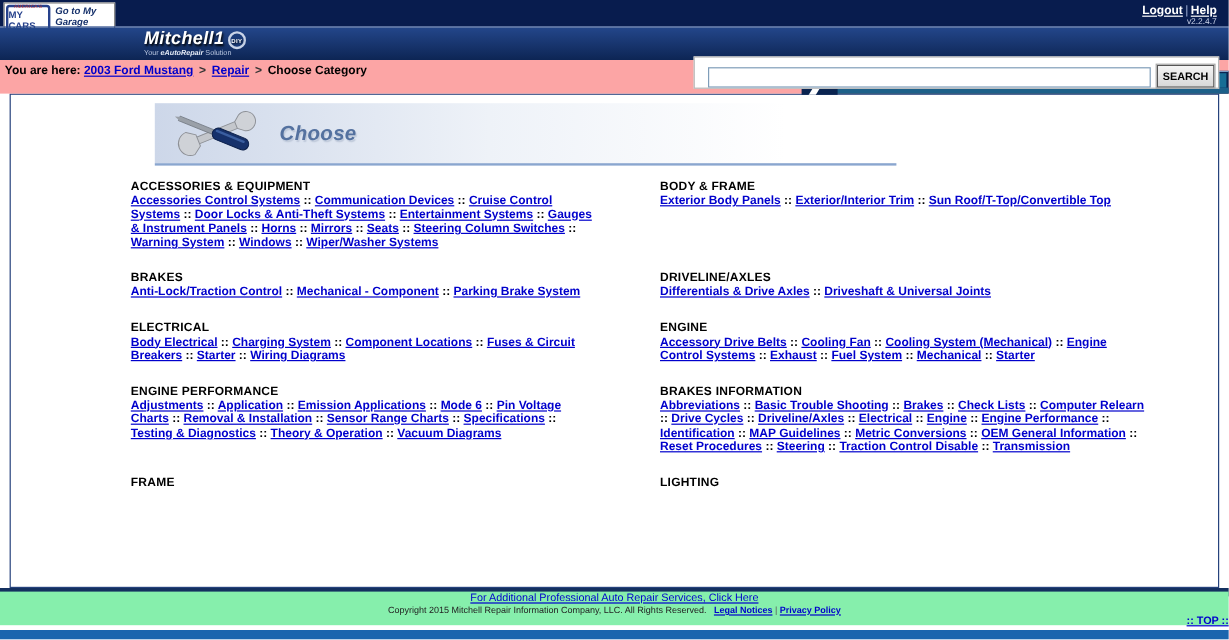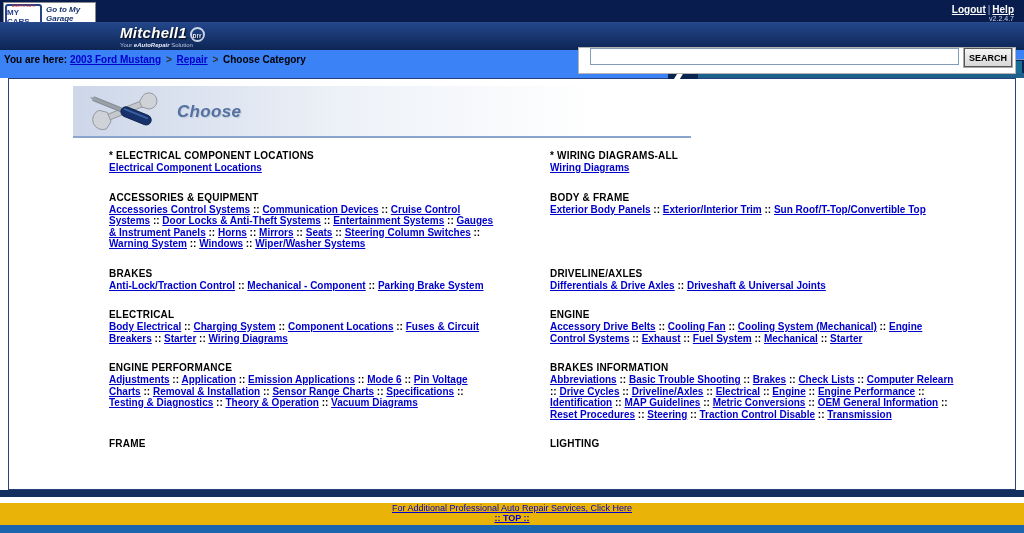--- a/index.html
+++ b/index.html
@@ -43,62 +43,62 @@
   .slash { position:absolute; left:-26px; top:0; width:30px; height:20px; background:#0a2450; overflow:hidden; }
   .slash:before { content:""; position:absolute; left:12px; top:-3px; width:5px; height:28px;
     background:#fff; transform:rotate(32deg); }
   .tabs-row { display:flex; border-top:1px solid #7e9cc4; padding:1px 1px 0 1px; height:14px; }
   .tab { flex:1; margin:0 1px; background:#186d95; color:#fff; font-size:9px; font-weight:bold;
     text-decoration:underline; text-align:center; line-height:13px; white-space:nowrap; }
   .tab.active { background:#0f3f66; }
   .tabstrip { height:5px; background:#1d6089; margin:0 0 0 1px; }
 
   
-  .crumbrow { height:28px; background:#3b82f6; padding:4px 0 0 4px; font-size:10px; color:#000; position:relative; z-index:1; }
+  .crumbrow { height:28px; background:#fca5a5; padding:4px 0 0 4px; font-size:10px; color:#000; position:relative; z-index:1; }
   .crumbrow .lbl { font-weight:bold; }
   .crumbrow a { color:#0000cc; font-weight:bold; text-decoration:underline; }
   .crumbrow .gt { font-weight:bold; color:#333; margin:0 2px; }
   .crumb-cur { font-weight:bold; }
 
   
   .searchpanel { position:absolute; top:47px; right:8px; width:438px; height:27px; z-index:5;
-    background:#fff; border:1px solid #b5b5b5; display:flex; align-items:flex-start; padding:0 3px; }
+    background:#fff; border:1px solid #b5b5b5; display:flex; align-items:flex-end; padding:0 3px; }
   .searchpanel input { flex:1; height:17px; margin:0 5px 0 8px; border:1px solid #7f9db9;
     font-size:10px; padding:0 3px; }
   .search-btn { width:48px; height:19px; font-size:9px; font-weight:bold; color:#000;
     background:linear-gradient(#f4f4f4,#d8d8d8); border:1px solid #555; outline:1px solid #aaa; }
 
   
   .main { position:absolute; top:78px; left:8px; right:8px; bottom:43px;
     border:1px solid #26427c; background:#fff; overflow:hidden; }
 
-  .banner { margin:7px 0 0 64px; width:618px; height:52px; position:relative;
+  .banner { margin:7px 0 0 120px; width:618px; height:52px; position:relative;
     background:linear-gradient(90deg,#cdd7e9 0%, #eef2f8 45%, #ffffff 85%);
     border-bottom:2px solid #8aa6cf; display:flex; align-items:center; }
   .banner-icon { margin-left:12px; width:78px; height:48px; flex:0 0 auto; }
   .banner-title { margin-left:14px; font-size:17px; line-height:19px; font-weight:bold;
     font-style:italic; color:#54719f; text-shadow:1px 1px 1px #bfc9da; letter-spacing:0.3px; }
 
   table.cats { width:100%; border-collapse:collapse; margin-top:12px; table-layout:fixed; }
   table.cats td { width:50%; vertical-align:top; padding:0 14px 18px 100px; }
   table.cats td.rcell { padding:0 56px 18px 38px; }
   .cat-heading { font-size:10px; font-weight:bold; color:#000; letter-spacing:0.2px; margin-bottom:1px; }
   .cat-links { font-size:10px; line-height:11.5px; }
   .cat-links a { color:#0000cc; font-weight:bold; text-decoration:underline; }
   .cat-links .sep { color:#000; font-weight:bold; }
 
   
   .footbar1 { position:absolute; left:0; right:0; bottom:36px; height:7px; background:#14305f; }
-  .footer { position:absolute; left:0; right:0; bottom:2px; height:28px; text-align:center; background:#eab308; }
+  .footer { position:absolute; left:0; right:0; bottom:12px; height:28px; text-align:center; background:#86efac; }
   .foot-promo { font-size:9px; line-height:11px; }
   .foot-promo a { color:#0000cc; text-decoration:underline; }
   .foot-copy { font-size:7.5px; color:#222; line-height:9px; }
   .foot-copy a { color:#0000cc; font-weight:bold; text-decoration:underline; }
   .foot-copy .pipe { color:#555; }
-  .foot-top { font-size:9px; line-height:9px; }
+  .foot-top { font-size:9px; line-height:9px;text-align:right; }
   .foot-top a { color:#0000cc; font-weight:bold; text-decoration:underline; }
   .footbar2 { position:absolute; left:0; right:0; bottom:0; height:8px; background:#1a65ae; }
 </style>
 </head>
 <body>
 
 <div class="bar1">
   <div class="plate">
     <div class="plate-tag">
       <div class="tiny">AMERICA'S</div>
@@ -163,30 +163,20 @@
     </svg>
     <div class="banner-title">
       <div>Choose</div>
     </div>
   </div>
 
   <table class="cats">
     <tbody id="cats-body">
         <tr>
           <td class="lcell">
-            <div class="cat-heading">* ELECTRICAL COMPONENT LOCATIONS</div>
-            <div class="cat-links"><a>Electrical Component Locations</a></div>
-          </td>
-          <td class="rcell">
-            <div class="cat-heading">* WIRING DIAGRAMS-ALL</div>
-            <div class="cat-links"><a>Wiring Diagrams</a></div>
-          </td>
-        </tr>
-        <tr>
-          <td class="lcell">
             <div class="cat-heading">ACCESSORIES &amp; EQUIPMENT</div>
             <div class="cat-links"><a>Accessories Control Systems</a><span class="sep"> :: </span><a>Communication Devices</a><span class="sep"> :: </span><a>Cruise Control Systems</a><span class="sep"> :: </span><a>Door Locks &amp; Anti-Theft Systems</a><span class="sep"> :: </span><a>Entertainment Systems</a><span class="sep"> :: </span><a>Gauges &amp; Instrument Panels</a><span class="sep"> :: </span><a>Horns</a><span class="sep"> :: </span><a>Mirrors</a><span class="sep"> :: </span><a>Seats</a><span class="sep"> :: </span><a>Steering Column Switches</a><span class="sep"> :: </span><a>Warning System</a><span class="sep"> :: </span><a>Windows</a><span class="sep"> :: </span><a>Wiper/Washer Systems</a></div>
           </td>
           <td class="rcell">
             <div class="cat-heading">BODY &amp; FRAME</div>
             <div class="cat-links"><a>Exterior Body Panels</a><span class="sep"> :: </span><a>Exterior/Interior Trim</a><span class="sep"> :: </span><a>Sun Roof/T-Top/Convertible Top</a></div>
           </td>
         </tr>
         <tr>
           <td class="lcell">
@@ -228,17 +218,23 @@
         </tr>
       </tbody>
   </table>
 </div>
 
 <div class="footbar1"></div>
 <div class="footer">
   <div class="foot-promo">
     <a>For Additional Professional Auto Repair Services, Click Here</a>
   </div>
+  <div class="foot-copy">
+    <span>Copyright 2015 Mitchell Repair Information Company, LLC.  All Rights Reserved.</span>
+    &nbsp;&nbsp;<a>Legal Notices</a>
+    <span class="pipe">|</span>
+    <a>Privacy Policy</a>
+  </div>
   <div class="foot-top">
     <a>:: TOP ::</a>
   </div>
 </div>
 <div class="footbar2"></div>
 
 </body></html>

